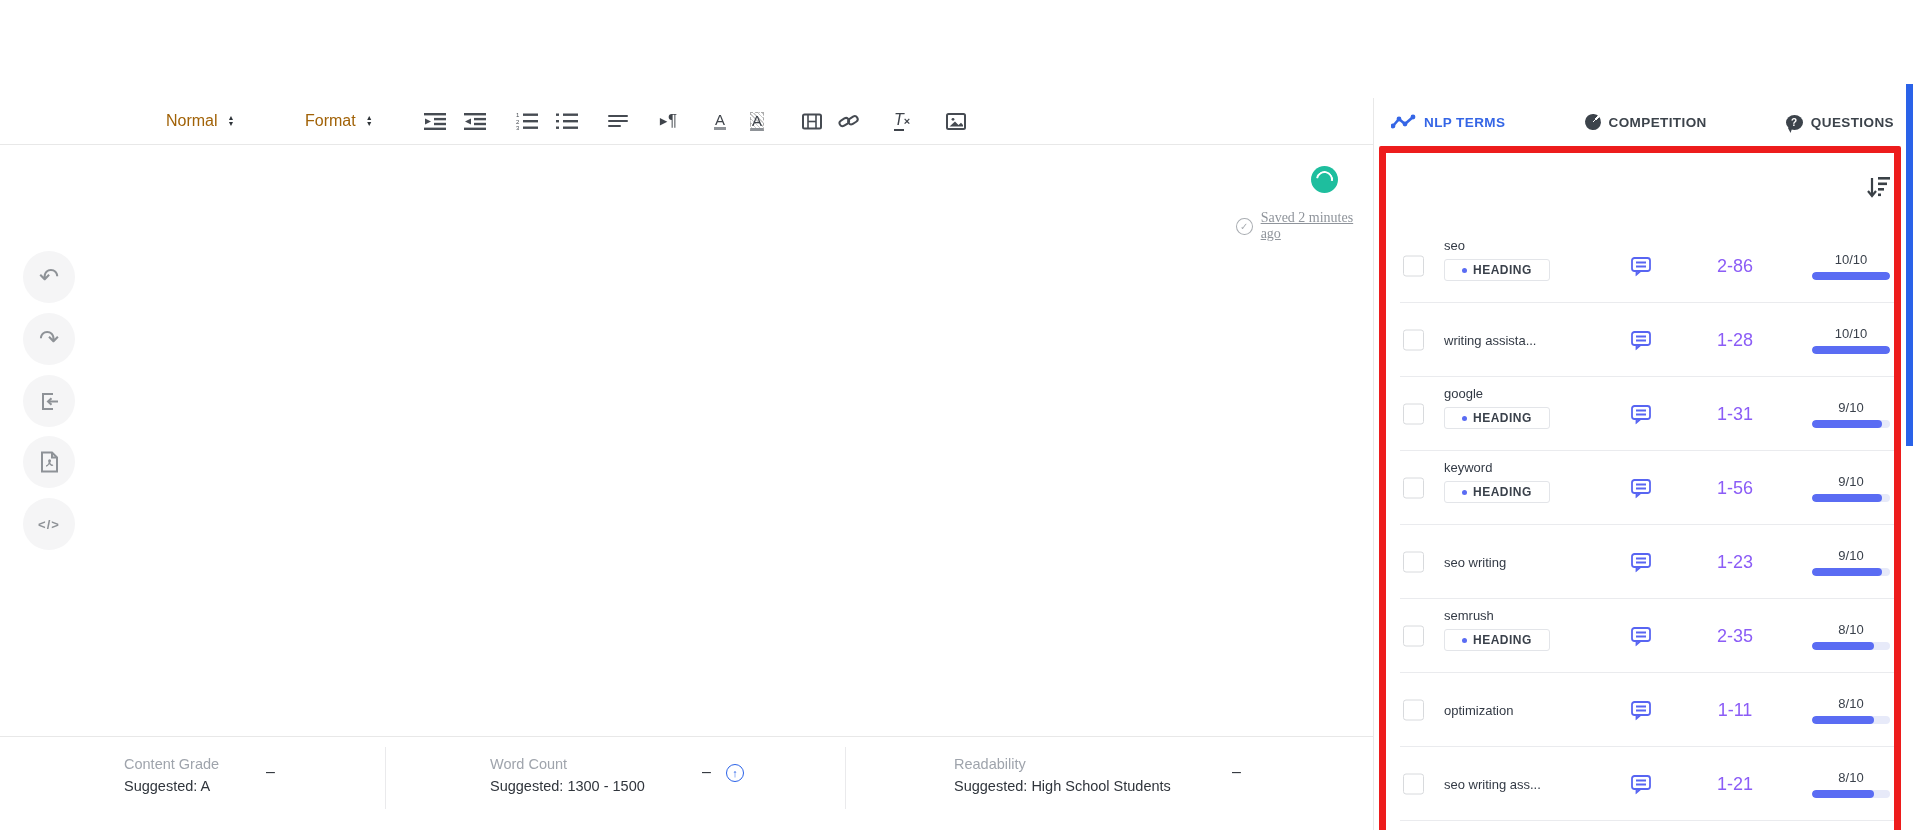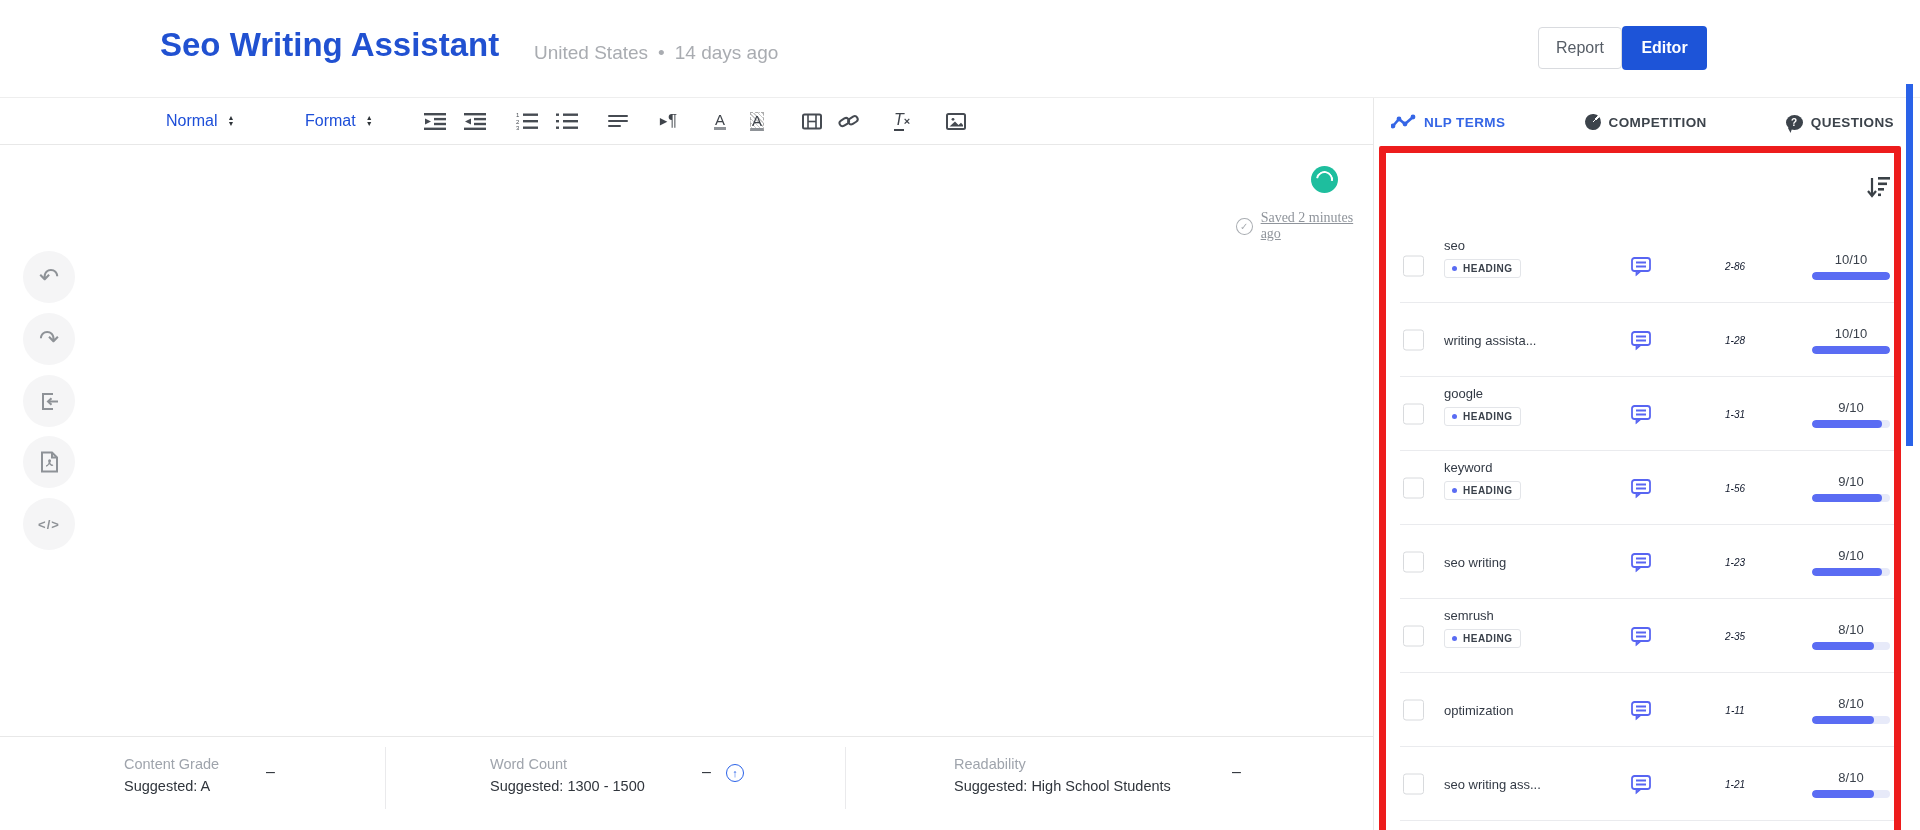--- a/index.html
+++ b/index.html
@@ -16,21 +16,21 @@
                 border:1px solid #D9DBDF; border-radius:4px; font-size:16px; color:#565D66;
                 display:flex; align-items:center; justify-content:center; cursor:pointer; }
   .btn-editor { position:absolute; left:1622px; top:26px; width:85px; height:44px; background:#1D54D8;
                 border:none; border-radius:4px; font-size:16px; font-weight:700; color:#fff;
                 display:flex; align-items:center; justify-content:center; cursor:pointer; }
 
   
   .toolbar { position:absolute; left:0; top:98px; width:1374px; height:47px; background:#fff;
              border-bottom:1px solid #E8E8E8; }
   .tb { position:absolute; top:0; height:46px; display:flex; align-items:center; color:#3F444B; cursor:pointer; }
-  .tb-label { font-size:16px; color:#1d4ed8; }
+  .tb-label { font-size:16px; color:#a16207; }
   .updown { display:flex; flex-direction:column; line-height:6px; font-size:7px; color:#2E3338; margin-left:10px; }
   .bars { display:flex; flex-direction:column; gap:3px; }
   .bars i { display:block; height:2px; background:#464B52; border-radius:1px; }
   .glyphA { font-size:15px; color:#3F444B; border-bottom:3px solid #8E9297; line-height:15px; padding:0 1px; }
   .glyphA.hl { border:1px dashed #ABABAB; border-bottom:3px solid #8E9297;
                background:repeating-linear-gradient(45deg,#C9C9C9 0 1px,transparent 1px 3px); }
   .tx i { font-style:italic; font-size:16px; color:#3F444B; border-bottom:2px solid #3F444B; }
   .tx b { font-size:11px; color:#3F444B; vertical-align:-4px; }
   .para { font-size:17px; color:#3F444B; }
   .para b { font-size:9px; margin-right:1px; vertical-align:2px; }
@@ -82,50 +82,40 @@
   .sort-desc { position:absolute; left:492px; top:76px; width:26px; height:26px; cursor:pointer; }
 
   .rows { position:absolute; left:26px; top:131px; width:497px; }
   .row { position:relative; height:74px; border-bottom:1px solid #EAEBEE; }
   .cb { position:absolute; left:3px; top:50%; transform:translateY(-50%); width:21px; height:21px;
         border:1.5px solid #D8DADD; border-radius:3px; background:#fff; cursor:pointer; }
   .term-block { position:absolute; left:44px; top:50%; transform:translateY(-50%); }
   .row.has-badge .term-block { top:9px; transform:none; }
   .term { font-size:13px; color:#333A45; white-space:nowrap; }
   .badge { margin-top:6px; display:inline-flex; align-items:center; border:1px solid #E3E5E9; border-radius:3px;
-           padding:3px 7px; font-size:10px; font-weight:700; letter-spacing:.5px; color:#3A414B; background:#fff; }
+           padding:3px 17px; font-size:12px; font-weight:700; letter-spacing:.5px; color:#3A414B; background:#fff; }
   .badge .dot { width:5px; height:5px; border-radius:50%; background:#5A6CF3; margin-right:6px; }
   .comment { position:absolute; left:230px; top:50%; transform:translateY(-50%); cursor:pointer; display:flex; }
   .range { position:absolute; left:300px; width:70px; top:50%; transform:translateY(-50%); text-align:center;
-           font-style:italic; font-size:10px; color:#0f172a; }
+           font-size:18px; color:#8b5cf6; }
   .score-block { position:absolute; left:412px; width:78px; top:50%; transform:translateY(-50%); text-align:center; }
   .score { font-size:13px; color:#3A414B; margin-bottom:5px; }
   .bar-track { height:8px; border-radius:4px; background:#E7EAF9; overflow:hidden; }
   .bar-fill { height:100%; border-radius:4px; background:#5A6CF3; }
 
   
   .red-rect { position:absolute; left:1379px; top:146px; width:522px; height:700px;
               border:7px solid #ED1C1C; border-radius:2px; z-index:50; pointer-events:none; }
   .scroll-thumb { position:absolute; left:1906px; top:84px; width:7px; height:362px; background:#2A62E8; }
 </style>
 </head>
 <body>
 
 <div class="app">
 
-  <div class="header">
-    <div class="page-title">Seo Writing Assistant</div>
-    <div class="subtitle">
-      <span>United States</span>
-      <span>•</span>
-      <span>14 days ago</span>
-    </div>
-    <div class="btn-report">Report</div>
-    <div class="btn-editor">Editor</div>
-  </div>
 
   <div class="toolbar">
     <div class="tb" style="left:166px;">
       <span class="tb-label">Normal</span>
       <span class="updown">
         <span>▲</span>
           <span>▼</span>
       </span>
     </div>
     <div class="tb" style="left:305px;">

